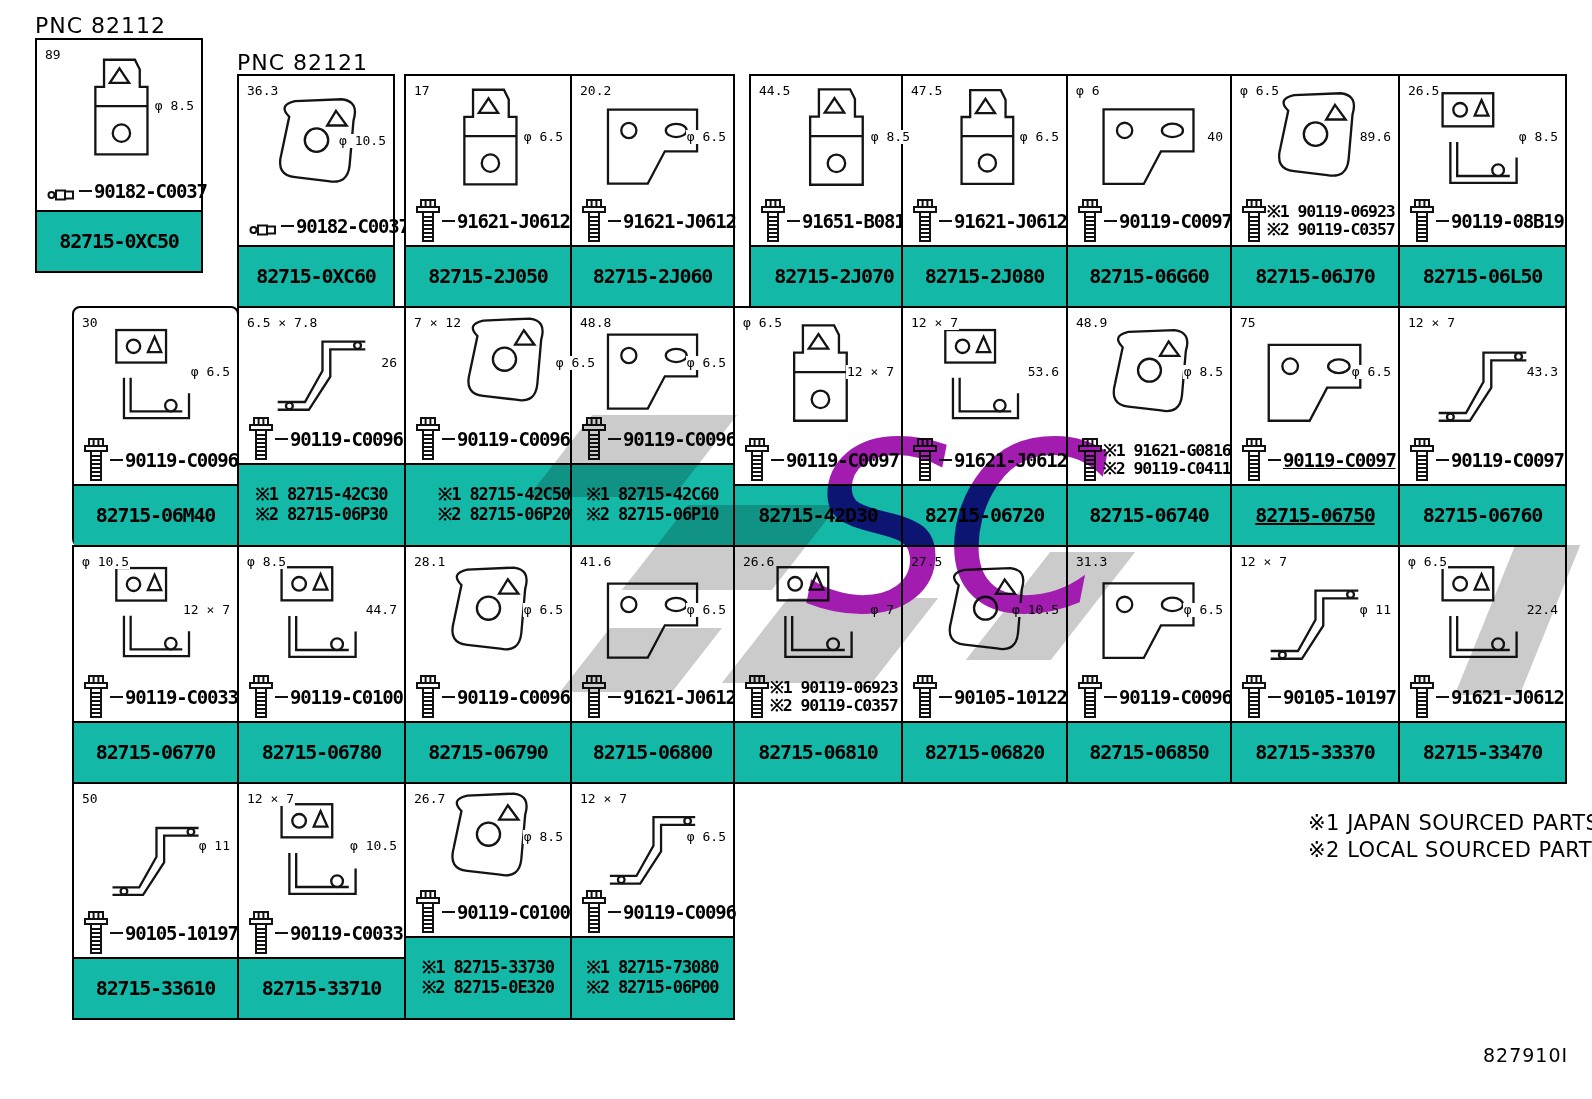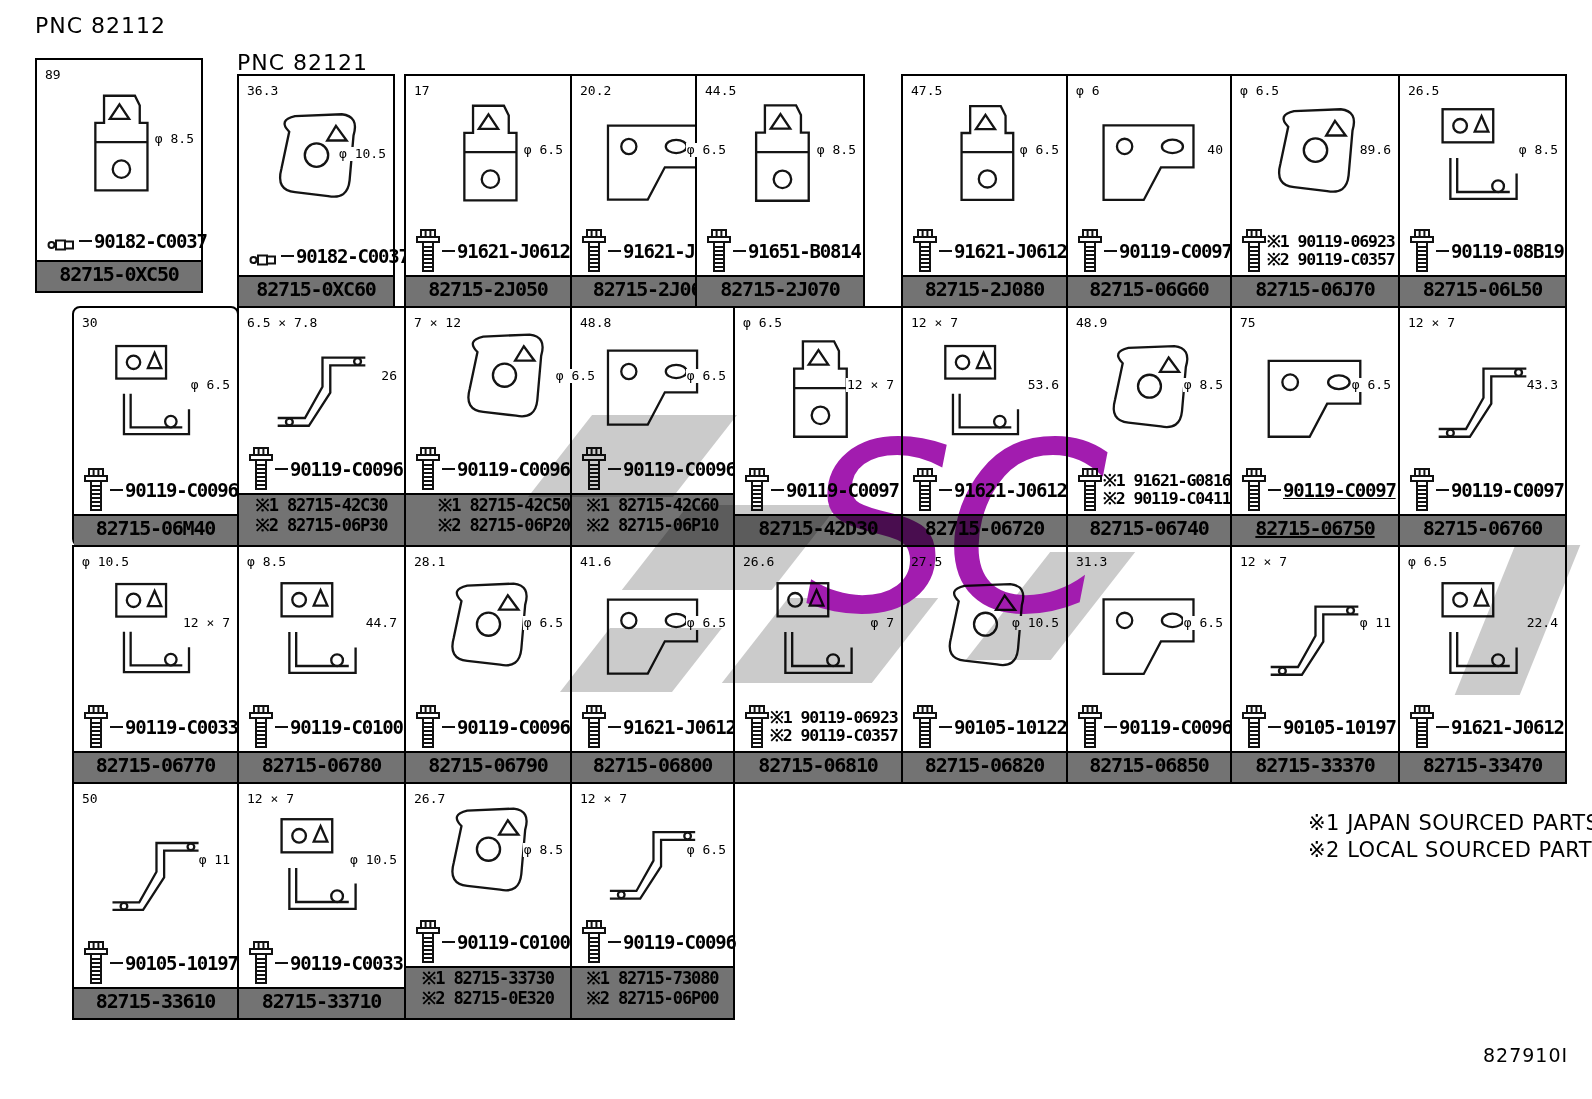--- a/index.html
+++ b/index.html
@@ -16,21 +16,21 @@
   .d0{left:7px;top:8px}
   .d1{right:6px;top:44%}
   .fast{flex:0 0 auto;display:flex;align-items:center;padding:1px 1px 2px 10px;min-height:30px}
   .fasticon{flex:none}
   .fasticon rect,.fasticon line,.fasticon circle{stroke:#111;stroke-width:2}
   .dash{flex:none;width:13px;height:2px;background:#111;margin:0 2px}
   .lines{display:flex;flex-direction:column;line-height:1.08;margin-left:1px}
   .fnum{font-weight:bold;font-size:19px;letter-spacing:-1.2px;white-space:nowrap}
   .fnum.small{font-size:16.5px;letter-spacing:-1.1px}
   .part{flex:0 0 auto;border-top:2px solid #000;display:flex;flex-direction:column;
-        align-items:center;justify-content:flex-start;min-height:27px;padding:1px 0;background:#737373}
+        align-items:center;justify-content:center;min-height:27px;padding:16px 0;background:#14b8a6}
   .part.dbl{min-height:48px}
   .pnum{font-weight:bold;font-size:20px;letter-spacing:-1.2px;line-height:1.15;white-space:nowrap}
   .pnum.small{font-size:17px;letter-spacing:-1.1px}
   .pnc{position:absolute;font-family:"DejaVu Sans",sans-serif;font-size:22px;font-weight:500;
        letter-spacing:1px;white-space:nowrap}
   .notes{position:absolute;left:1308px;top:810px;font-family:"DejaVu Sans",sans-serif;
          font-size:21px;line-height:27px;letter-spacing:0.5px;white-space:nowrap}
   .doccode{position:absolute;left:1483px;top:1044px;font-family:"DejaVu Sans",sans-serif;
            font-size:19px;letter-spacing:1px}
   .wm{position:absolute;left:0;top:0;width:1592px;height:1099px;pointer-events:none;
@@ -41,21 +41,21 @@
 </style>
 </head>
 <body>
 
 <div id="canvas">
 
   <div class="pnc" style="left:35px;top:13px">PNC 82112</div>
   <div class="pnc" style="left:237px;top:50px">PNC 82121</div>
 
   <div id="grid">
-  <div class="cell" style="left: 35px; top: 38px; width: 168px; height: 235px; margin-top: 20px;">
+  <div class="cell" style="left: 35px; top: 38px; width: 168px; height: 235px;">
     <div class="draw">
           <svg class="sketch" width="111" height="117" viewBox="0 0 115 110" preserveAspectRatio="xMidYMid meet" fill="none">
             <path d="M42 4 H74 L79 14 V32 H87 V102 H33 V32 H42 Z" fill="#fff"></path>
             <polygon points="58,13 68,28 48,28" fill="#fff"></polygon>
             <circle cx="60" cy="80" r="9" fill="#fff"></circle>
             <line x1="33" y1="52" x2="87" y2="52"></line>
           </svg>
           <span class="dim d0">89</span>
           <span class="dim d1">φ 8.5</span>
         </div>
@@ -155,21 +155,21 @@
             <line x1="7" y1="38" x2="17" y2="38"></line>
           </svg>
           <span class="dash"></span>
           <span class="fnum">91621-J0612</span>
         </div>
     <div class="part">
           <span class="pnum">82715-2J060</span>
         </div>
   </div>
 
-  <div class="cell" style="left: 695px; top: 74px; width: 170px; height: 234px;">
+  <div class="cell" style="left: 749px; top: 74px; width: 170px; height: 234px;">
     <div class="draw">
           <svg class="sketch" width="112" height="116" viewBox="0 0 115 110" preserveAspectRatio="xMidYMid meet" fill="none">
             <path d="M42 4 H74 L79 14 V32 H87 V102 H33 V32 H42 Z" fill="#fff"></path>
             <polygon points="58,13 68,28 48,28" fill="#fff"></polygon>
             <circle cx="60" cy="80" r="9" fill="#fff"></circle>
             <line x1="33" y1="52" x2="87" y2="52"></line>
           </svg>
           <span class="dim d0">44.5</span>
           <span class="dim d1">φ 8.5</span>
         </div>

